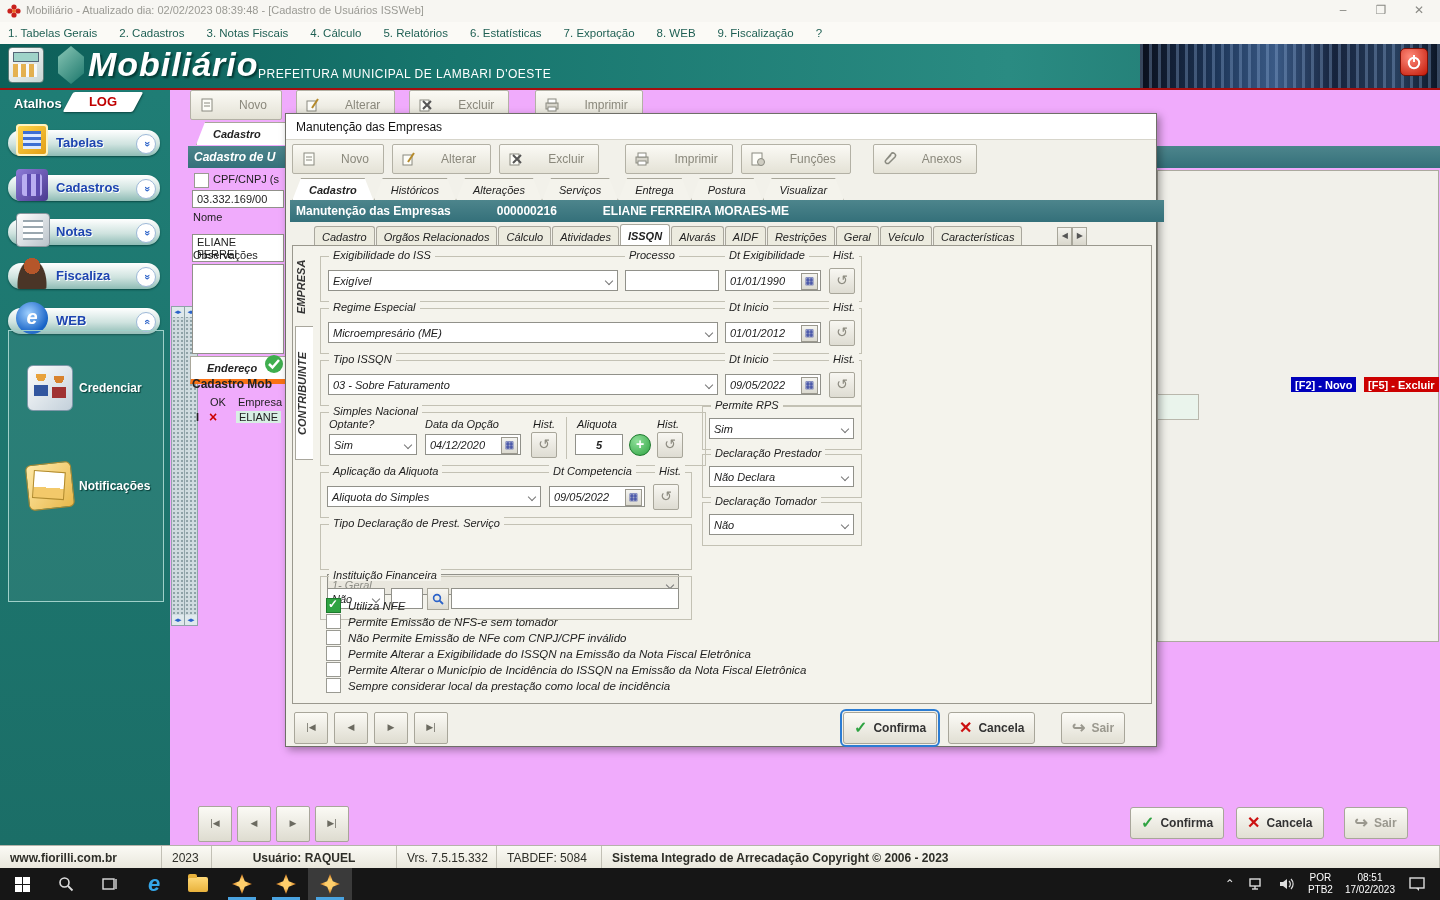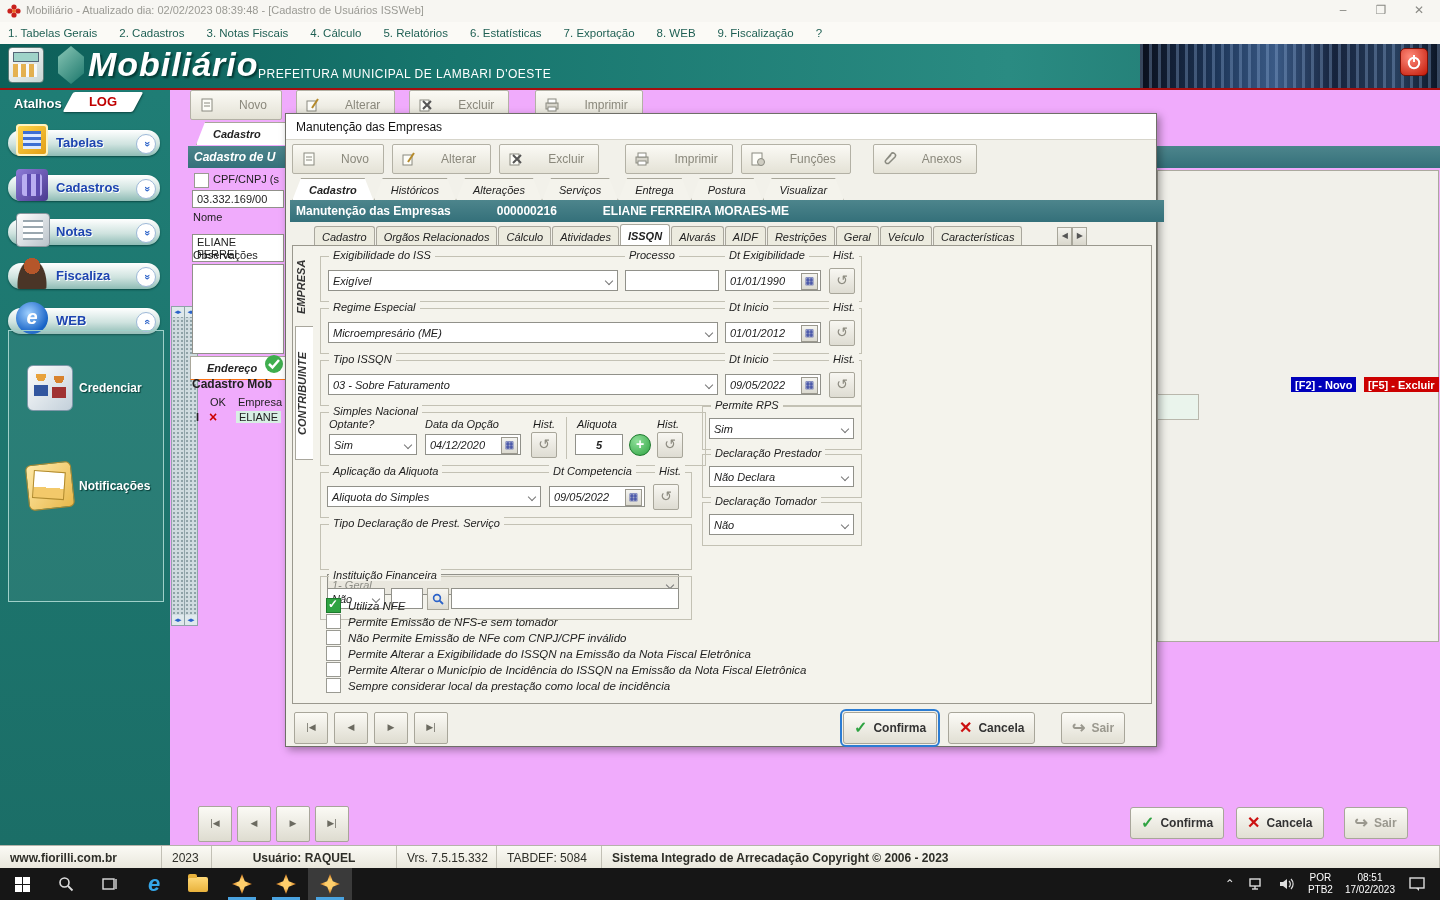--- a/index.html
+++ b/index.html
@@ -271,21 +271,21 @@
     <span class="lbl abs" style="left:213px;top:173px">CPF/CNPJ (s</span>
     <div class="inp abs" style="left:192px;top:190px;width:92px;height:18px;font-style:normal">
         <span>03.332.169/00</span>
       </div>
     <span class="lbl abs" style="left:193px;top:211px">Nome</span>
     <div class="inp abs" style="left:192px;top:234px;width:92px;height:28px;font-style:normal">
         <span>ELIANE FERREI</span>
       </div>
     <span class="lbl abs" style="left:193px;top:249px">Observações</span>
     <div class="inp abs" style="left:192px;top:264px;width:92px;height:90px"></div>
-    <div class="tab1 selected abs" style="left:190px;top:356px;width:66px;clip-path:none;border-bottom:1px solid #f97316">
+    <div class="tab1 selected abs" style="left:190px;top:356px;width:66px;clip-path:none;border-bottom:5px solid #f97316">
         <span>Endereço</span>
       </div>
     <svg class="abs" style="left:264px;top:354px" width="20" height="20" viewBox="0 0 20 20">
         <circle cx="10" cy="10" r="9" fill="#3fae4e"></circle>
         <path d="M5 10 l3.5 3.5 L15 6" stroke="#fff" stroke-width="2.5" fill="none"></path>
       </svg>
     <span class="abs" style="left:192px;top:377px;font-weight:bold;font-size:12px">Cadastro Mob</span>
     <span class="abs" style="left:210px;top:396px">OK</span>
     <span class="abs" style="left:238px;top:396px">Empresa</span>
     <span class="abs" style="left:196px;top:411px;font-weight:bold">I</span>

